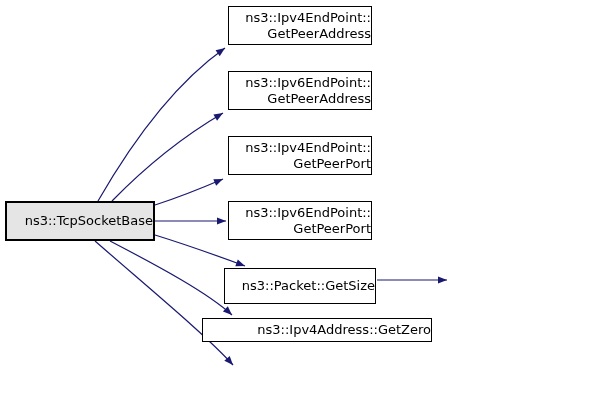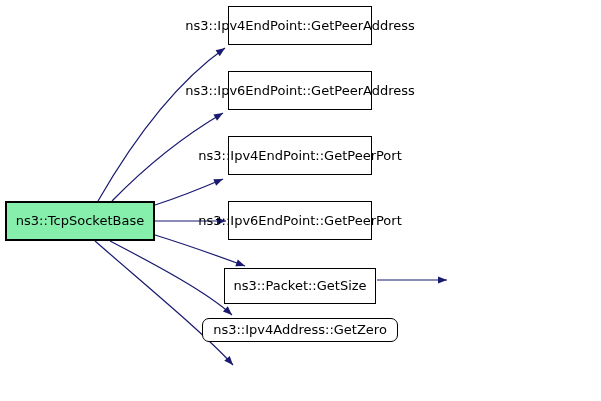--- a/index.html
+++ b/index.html
@@ -25,28 +25,28 @@
     position: absolute;
     z-index: 2;
     box-sizing: border-box;
     background: #ffffff;
     border: 1px solid #000000;
     color: #000000;
     font-size: 13px;
     line-height: 16px;
     text-align: center;
     display: flex;
-    flex-direction: row;
+    flex-direction: column;
     justify-content: center;
-    align-items: center;
+    align-items: flex-end;
     white-space: nowrap;
     cursor: pointer;
   }
   .node.main {
-    background: #86efac;
+    background: #e5e5e5;
     border-width: 2px;
     cursor: default;
   }
 </style>
 </head>
 <body>
 
 <div class="graph">
 
   <svg class="edges" width="601" height="401" viewBox="0 0 601 401">
@@ -88,19 +88,19 @@
 
   <div class="node" style="left:228px; top:201px; width:144px; height:39px;">
     <span>ns3::Ipv6EndPoint::</span>
     <span>GetPeerPort</span>
   </div>
 
   <div class="node" style="left:224px; top:268px; width:152px; height:36px;">
     <span>ns3::Packet::GetSize</span>
   </div>
 
-  <div class="node" style="left:202px; top:318px; width:196px; height:24px;border-radius:7px;">
+  <div class="node" style="left:202px; top:318px; width:230px; height:24px;">
     <span>ns3::Ipv4Address::GetZero</span>
   </div>
 
 
 
 </div>
 
 </body></html>

